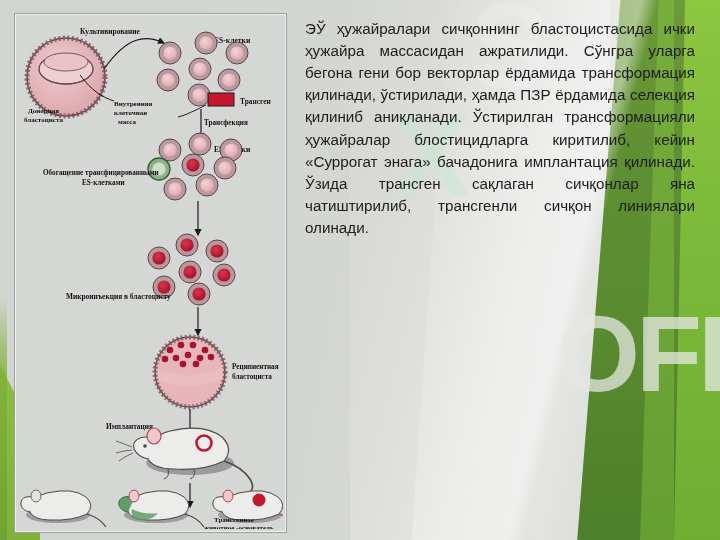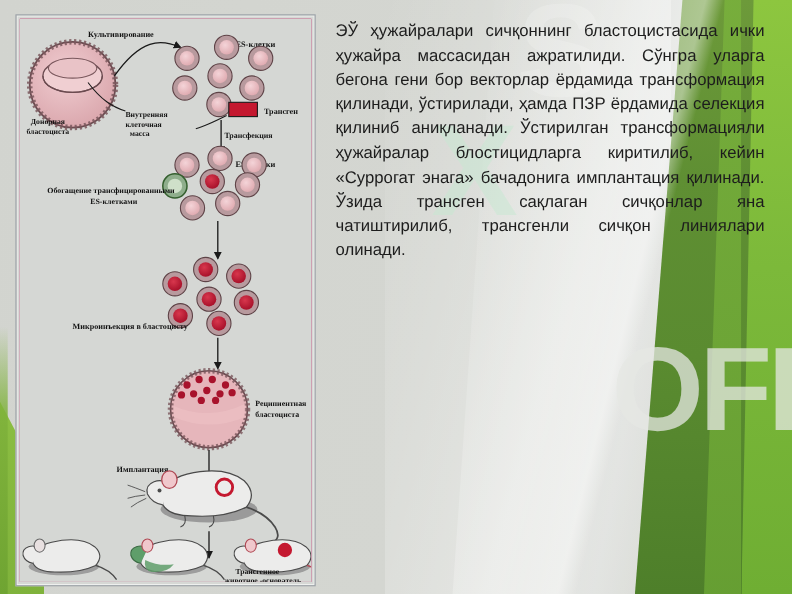--- a/index.html
+++ b/index.html
@@ -64,21 +64,21 @@
   #wm-s-top{
     left:470px;top:-14px;font-size:120px;font-weight:bold;color:#ffffff;opacity:.18;line-height:1;
   }
   
   #picture{
     position:absolute;left:14px;top:13px;width:271px;height:518px;
     background:#d6d8d5;border:1px solid #9aa0a6;
     box-shadow:0 0 0 1px #eef0ee inset;
     overflow:hidden;
   }
-  #picture-inner{position:absolute;inset:3px;background:#be185d;overflow:hidden;text-decoration:underline;}
+  #picture-inner{position:absolute;inset:3px;background:#737373;overflow:hidden;text-decoration:underline;}
   #pic-svg{position:absolute;left:0;top:0;}
   
   #textcol{
     position:absolute;left:293px;top:6px;width:414px;
   }
   #title{
     color:#17843a;font-size:19.5px;font-weight:bold;line-height:1.30;
     letter-spacing:.1px;margin:0 0 14px 0;
   }
   #body-text{

